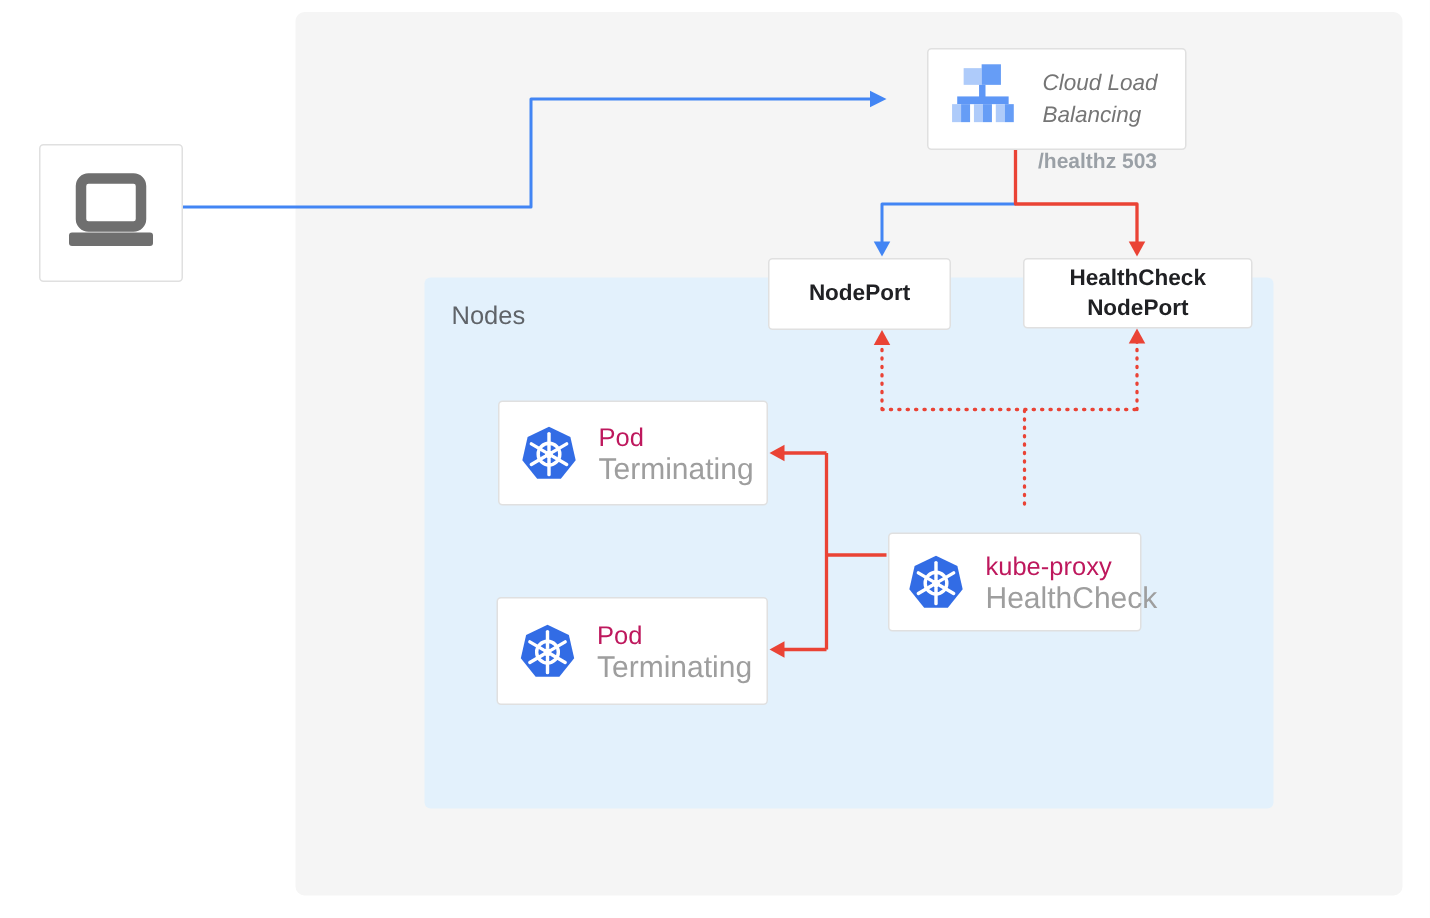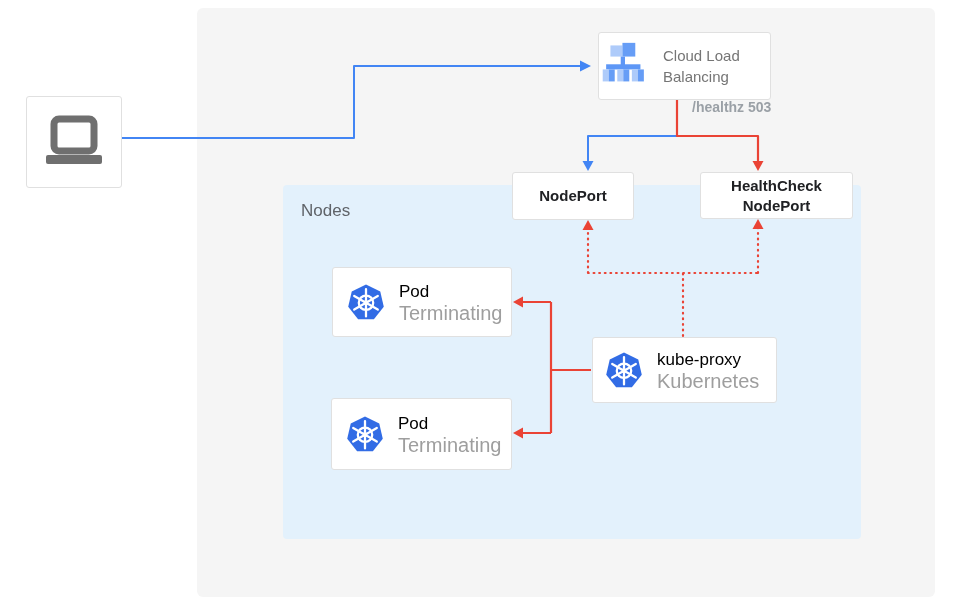--- a/index.html
+++ b/index.html
@@ -6,40 +6,40 @@
   .canvas{
     position:relative;width:953px;height:612px;background:#ffffff;overflow:hidden;
     font-family:"Liberation Sans", sans-serif;
   }
   .gray-panel{
     position:absolute;left:197px;top:8px;width:738px;height:589px;
     background:#F5F5F5;border-radius:6px;
   }
   .nodes-container{
     position:absolute;left:283px;top:185px;width:566px;height:354px;
-    background:#E3F1FC;border-radius:4px;padding-left:12px;
+    background:#E3F1FC;border-radius:4px;
   }
   .nodes-label{
     position:absolute;left:18px;top:16px;font-size:17px;color:#5F6368;
   }
   .node-box{
     position:absolute;background:#ffffff;border:1px solid #E0E0E0;border-radius:3px;
     box-sizing:border-box;display:flex;align-items:center;
   }
   .laptop-box{left:26px;top:96px;width:96px;height:92px;justify-content:center;}
-  .clb-box{left:598px;top:32px;width:173px;height:68px;}
+  .clb-box{left:618px;top:32px;width:173px;height:68px;padding-left:12px;font-style:italic;}
   .port-box{justify-content:center;text-align:center;font-weight:bold;color:#202124;font-size:15px;line-height:20px;}
   .nodeport-box{left:512px;top:172px;width:122px;height:48px;}
-  .healthcheck-box{left:700px;top:172px;width:153px;height:47px;}
+  .healthcheck-box{left:682px;top:172px;width:153px;height:47px;}
   .pod-box1{left:332px;top:267px;width:180px;height:70px;padding-left:14px;}
   .pod-box2{left:331px;top:398px;width:181px;height:72px;padding-left:14px;}
-  .kubeproxy-box{left:592px;top:337px;width:185px;height:66px;padding-left:12px;}
+  .kubeproxy-box{left:592px;top:355px;width:169px;height:66px;padding-left:12px;}
   .box-text{margin-left:14px;}
   .clb-text{width:86px;font-size:15px;line-height:21px;color:#757575;margin-left:12px;}
-  .title-line{font-size:17px;line-height:22px;color:#000000;}
+  .title-line{font-size:17px;line-height:22px;color:#be185d;}
   .sub-line{font-size:20px;line-height:21px;color:#9E9E9E;}
   .healthz-label{
     position:absolute;left:692px;top:99px;font-size:14px;font-weight:bold;color:#9AA0A6;
   }
   svg.overlay{position:absolute;left:0;top:0;pointer-events:none;}
   .icon{flex:0 0 auto;display:block;}
 </style>
 </head>
 <body>
 
@@ -133,21 +133,21 @@
         <line x1="50" y1="16" x2="50" y2="44"></line>
         <line x1="81" y1="34" x2="57" y2="48"></line>
         <line x1="81" y1="70" x2="57" y2="56"></line>
         <line x1="50" y1="88" x2="50" y2="60"></line>
         <line x1="19" y1="70" x2="43" y2="56"></line>
         <line x1="19" y1="34" x2="43" y2="48"></line>
       </g>
     </svg>
     <div class="box-text">
       <div class="title-line">kube-proxy</div>
-      <div class="sub-line">Kubernetes</div>
+      <div class="sub-line">HealthCheck</div>
     </div>
   </div>
 
   <svg class="overlay" width="953" height="612" viewBox="0 0 953 612">
 
     <polyline points="122,138 354,138 354,66 581,66" fill="none" stroke="#4285F4" stroke-width="2" stroke-linejoin="round"></polyline>
     <polygon points="580,60.5 580,71.5 591,66" fill="#4285F4"></polygon>
 
     <polyline points="677,136 588,136 588,162" fill="none" stroke="#4285F4" stroke-width="2" stroke-linejoin="round"></polyline>
     <polygon points="582.5,161 593.5,161 588,171" fill="#4285F4"></polygon>

